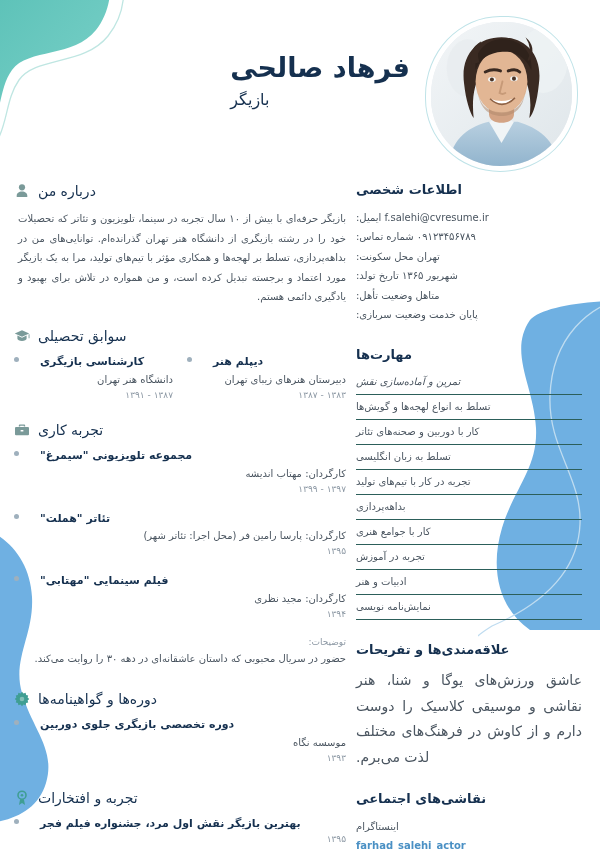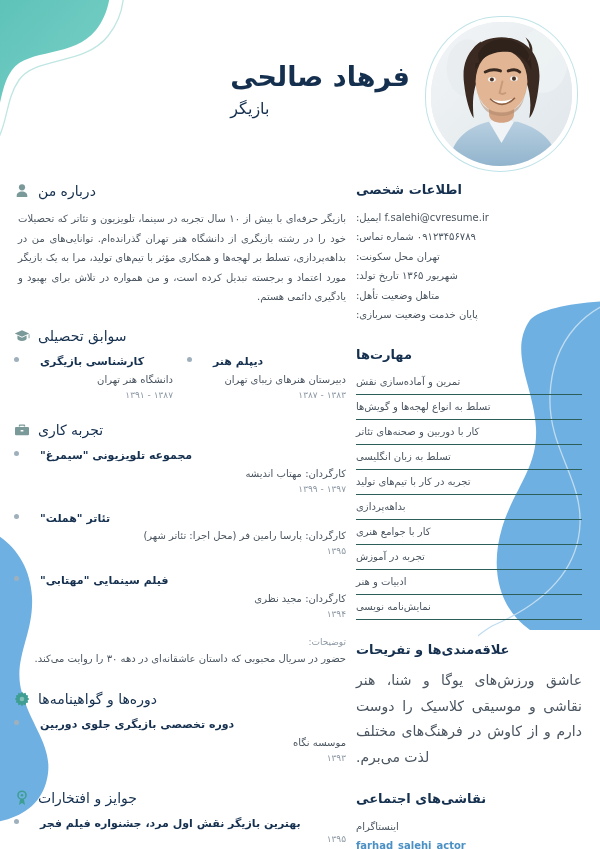--- a/index.html
+++ b/index.html
@@ -45,21 +45,21 @@
   #photo {
     width: 100%; height: 100%;
     border-radius: 50% 48% 52% 50% / 52% 50% 50% 48%;
     overflow: hidden;
     position: relative;
     background: #e9eef2;
   }
   #photo svg { width: 100%; height: 100%; display: block; }
 
   #name-block {
-    position: absolute; right: 190px; top: 61px;
+    position: absolute; right: 190px; top: 52px;
     text-align: left; direction: rtl;
     z-index: 6;
   }
   #person-name {
     font-size: 27px; font-weight: bold;
     color: #15304f; letter-spacing: 0px;
     line-height: 1.2;
   }
   #person-title {
     font-size: 16px; color: #15304f;
@@ -88,21 +88,21 @@
   }
   .info-line .val { color: #4a5560; }
 
   
   .skill-item {
     font-size: 10px; color: #4a5560;
     text-align: left; padding: 5px 0 5px 0;
     border-bottom: 1.6px solid #2c5f5a;
     line-height: 1.4;
   }
-  .skill-item:first-child { padding-top: 2px; }
+  .skill-item:first-child { padding-top: 2px; font-style: italic; }
 
   .para {
     font-size: 14px; color: #4a5560;
     text-align: justify; text-align-last: left;
     line-height: 1.85; direction: rtl;
   }
   .social-label { font-size: 10px; color: #4a5560; text-align: left; line-height: 1.9; }
   .social-handle {
     font-size: 10px; font-weight: bold; color: #4a90c4;
     text-align: left; direction: ltr; line-height: 1.9;
@@ -415,21 +415,21 @@
 
       <div class="section" style="margin-top:22px;">
         <div class="sec-head">
           <span class="sec-icon">
             <svg viewBox="0 0 16 16" fill="#3f9e93">
               <circle cx="8" cy="5.2" r="4" fill="none" stroke="#3f9e93" stroke-width="1.6"></circle>
               <circle cx="8" cy="5.2" r="1.3"></circle>
               <path d="M6.1 9.2 5 14.9l3-1.8 3 1.8-1.1-5.7z"></path>
             </svg>
           </span>
-          <span class="sec-title">جوایز و افتخارات</span>
+          <span class="sec-title">تجربه و افتخارات</span>
         </div>
         <div class="sec-body right-al">
           <div class="entry-row">
             <div class="entry-title-wrap">
               <span class="bullet"></span>
               <span class="entry-title">بهترین بازیگر نقش اول مرد، جشنواره فیلم فجر</span>
             </div>
             <div class="entry-date">۱۳۹۵</div>
           </div>
         </div>

